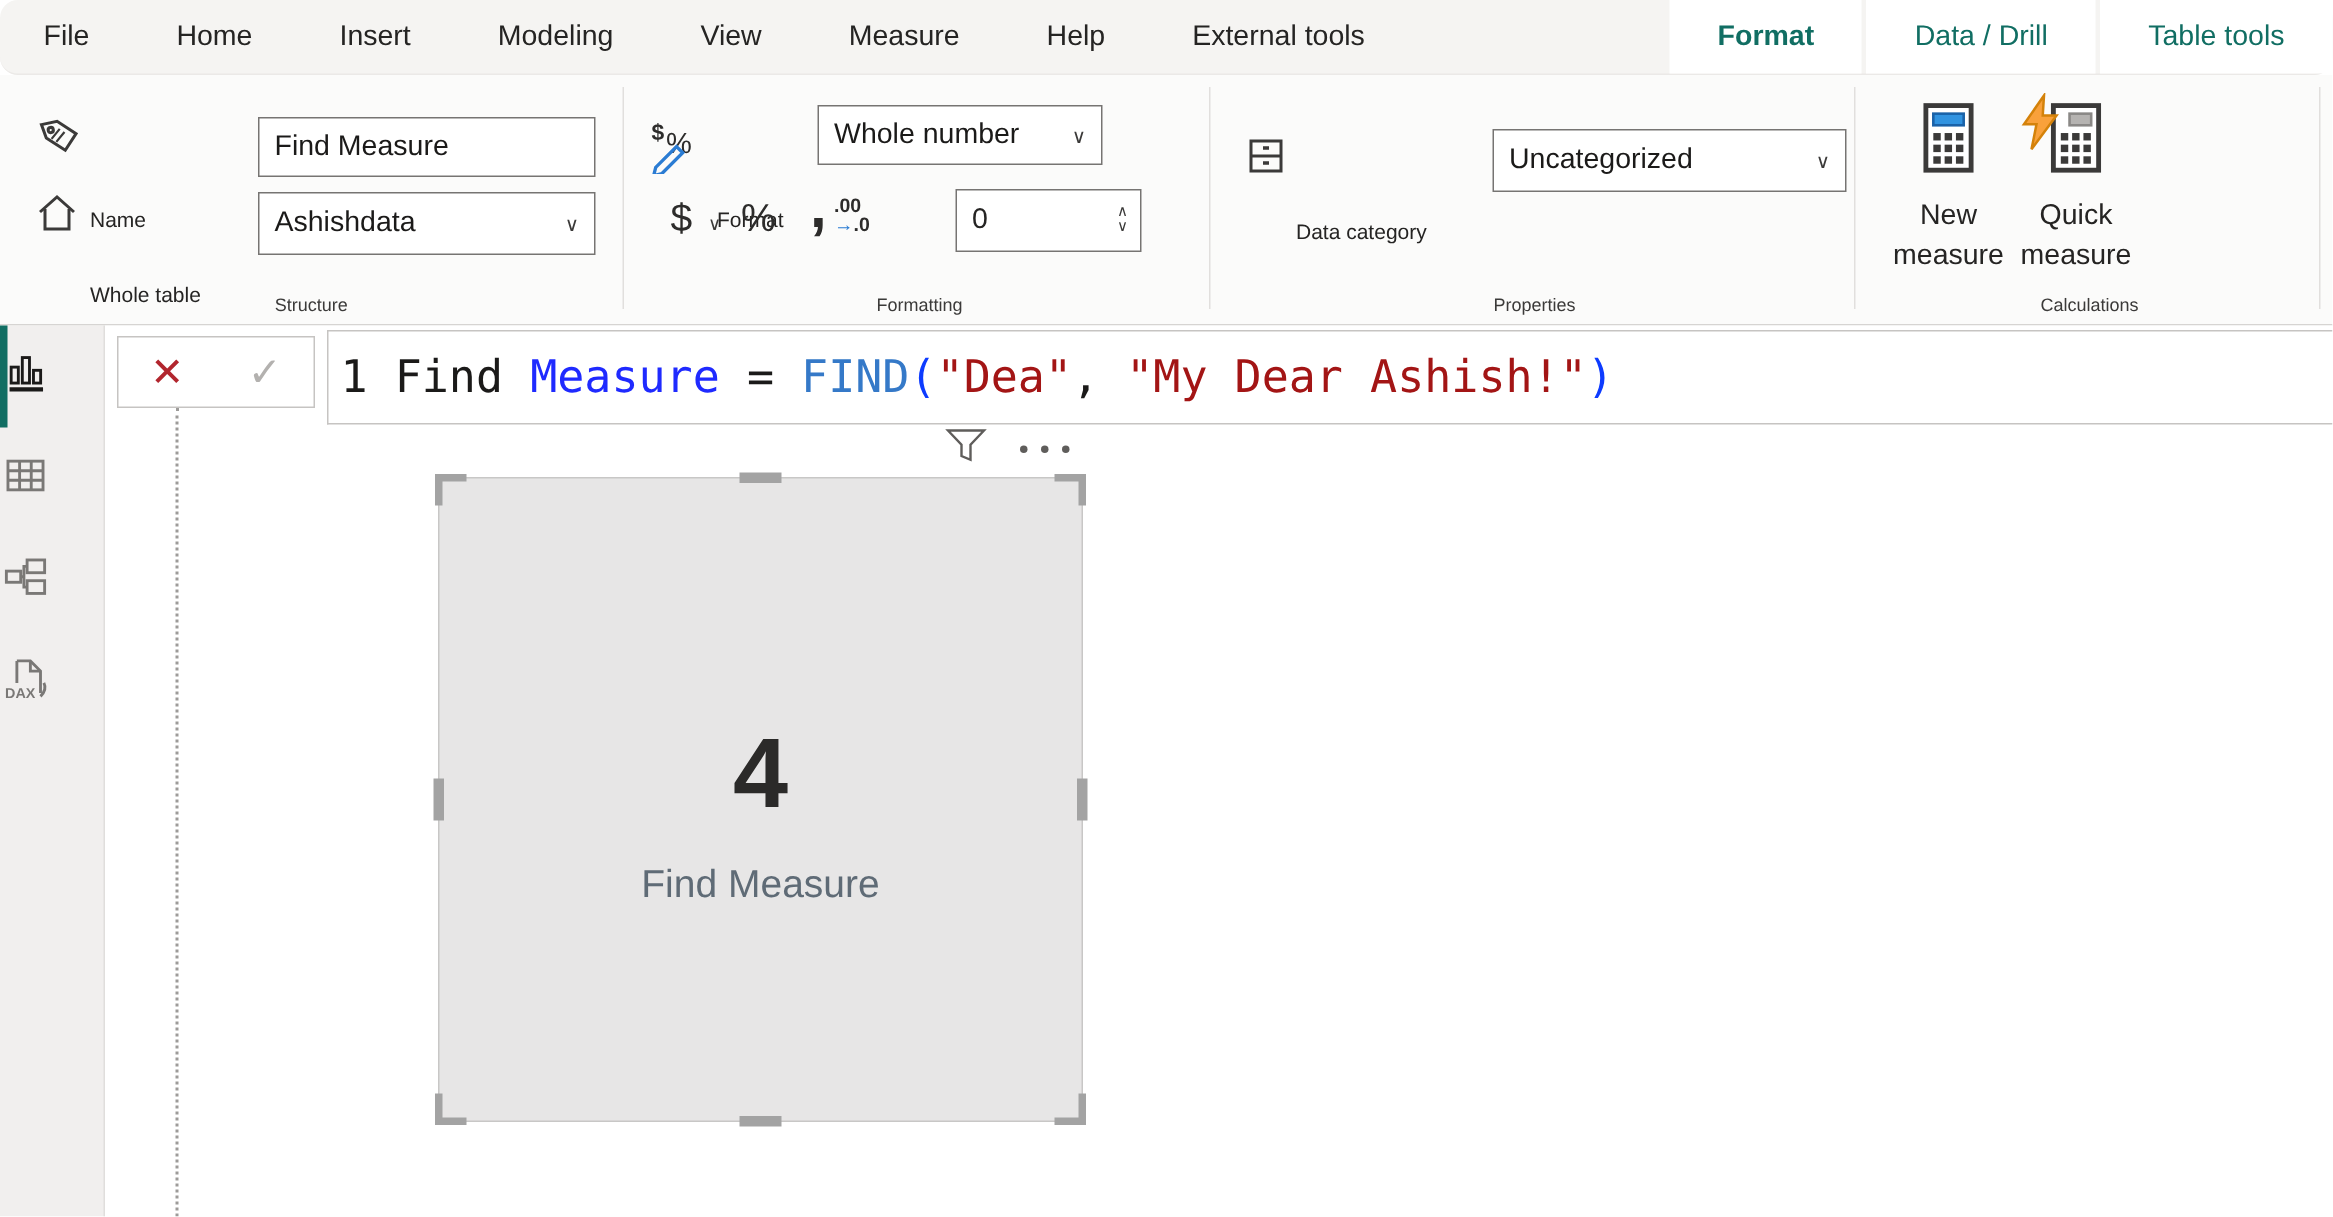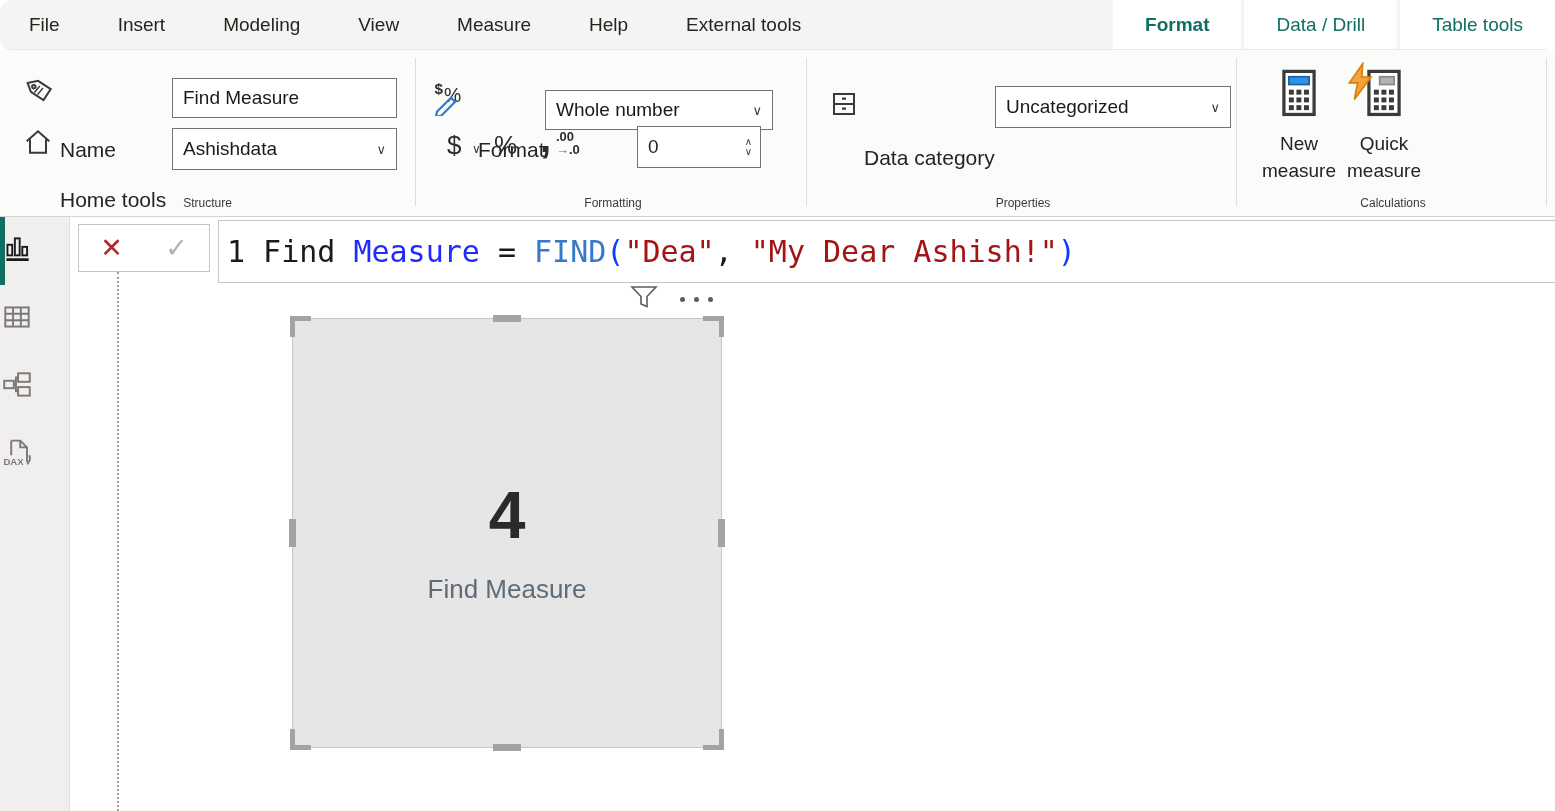--- a/index.html
+++ b/index.html
@@ -13,21 +13,21 @@
   .tab { font-size:19px; line-height:50px; padding:0 29px; color:#252423; white-space:nowrap; cursor:default; }
   .ctx-group { margin-left:auto; display:flex; }
   .tab.ctx { background:#fff; color:#116e63; padding:0 32px; margin-left:3px; }
   .tab.ctx.active { font-weight:700; }
 
   
   .ribbon { position:absolute; left:0; top:50px; width:1555px; height:167px;
             background:#fbfbfa; border-bottom:1px solid #d6d4d2; }
   .rb-sep { position:absolute; top:8px; height:148px; width:1px; background:#e1dfdd; }
   .group-label { position:absolute; bottom:6px; font-size:12px; color:#3b3a39; text-align:center; }
-  .rb-label { position:absolute; font-size:21px; color:#252423; white-space:nowrap; }
+  .rb-label { position:absolute; font-size:14px; color:#252423; white-space:nowrap; }
   .rb-input, .rb-select { position:absolute; background:#fff; border:1px solid #767472;
             font-size:19px; color:#1b1a19; padding:0 10px; display:flex; align-items:center; }
   .chev { margin-left:auto; font-size:13px; color:#3b3a39; }
   .icon { position:absolute; }
   .fmt-glyph { position:absolute; font-size:26px; color:#2d2c2b; }
   .dec-icon { position:absolute; font-size:13px; line-height:13px; color:#2d2c2b; font-weight:700; }
   .dec-icon .arr { color:#2b7cd3; }
   .spinner { position:absolute; background:#fff; border:1px solid #767472; display:flex; align-items:center; font-size:19px; padding-left:10px; }
   .spin-btns { margin-left:auto; display:flex; flex-direction:column; align-items:center; padding-right:8px; font-size:10px; color:#3b3a39; line-height:10px; }
   .big-btn { position:absolute; width:92px; top:14px; height:140px; text-align:center; cursor:default; }
@@ -84,20 +84,21 @@
   .h-left { top:50%; left:-4px; margin-top:-14px; width:7px; height:28px; }
   .h-right { top:50%; right:-4px; margin-top:-14px; width:7px; height:28px; }
 </style>
 </head>
 <body>
 
 <div id="app">
 
   <div class="tabbar">
     <div class="tab">File</div>
+    <div class="tab">Home</div>
     <div class="tab">Insert</div>
     <div class="tab">Modeling</div>
     <div class="tab">View</div>
     <div class="tab">Measure</div>
     <div class="tab">Help</div>
     <div class="tab">External tools</div>
     <div class="ctx-group">
       <div class="tab ctx active">Format</div>
       <div class="tab ctx">Data / Drill</div>
       <div class="tab ctx">Table tools</div>
@@ -119,37 +120,37 @@
     <div class="rb-input" style="left:172px; top:28px; width:225px; height:40px;">
       <span>Find Measure</span>
     </div>
 
     <span class="icon" style="left:22px; top:76px;">
       <svg width="32" height="32" viewBox="0 0 24 24" fill="none" stroke="#3b3a39" stroke-width="1.5">
         <path d="M3.5 11.5 L12 4 L20.5 11.5"></path>
         <path d="M6 10 V20 H18 V10"></path>
       </svg>
     </span>
-    <span class="rb-label" style="left:60px; top:138px;">Home tools</span>
+    <span class="rb-label" style="left:60px; top:138px;">Whole table</span>
     <div class="rb-select" style="left:172px; top:78px; width:225px; height:42px;">
       <span>Ashishdata</span>
       <span class="chev">∨</span>
     </div>
     <div class="group-label" style="left:0; width:415px;">Structure</div>
     <div class="rb-sep" style="left:415px;"></div>
 
     <span class="icon" style="left:433px; top:28px;">
       <svg width="36" height="38" viewBox="0 0 26 27">
         <text x="1" y="11" font-size="11" font-weight="700" fill="#2d2c2b" font-family="Liberation Sans, sans-serif">$</text>
         <text x="8" y="17" font-size="14" fill="#2d2c2b" font-family="Liberation Sans, sans-serif">%</text>
         <path d="M3 24 L13 14 L16 17 L6 27 L2 28 Z" fill="none" stroke="#2b7cd3" stroke-width="1.6"></path>
       </svg>
     </span>
     <span class="rb-label" style="left:478px; top:88px;">Format</span>
-    <div class="rb-select" style="left:545px; top:40px; width:228px; height:40px;">
+    <div class="rb-select" style="left:545px; top:20px; width:190px; height:40px;">
       <span>Whole number</span>
       <span class="chev">∨</span>
     </div>
 
     <span class="fmt-glyph" style="left:447px; top:80px;">$</span>
     <span class="fmt-glyph" style="left:472px; top:92px; font-size:12px; color:#3b3a39;">∨</span>
     <span class="fmt-glyph" style="left:494px; top:80px;">%</span>
     <span class="fmt-glyph" style="left:540px; top:66px; font-size:40px; font-weight:700;">,</span>
     <span class="dec-icon" style="left:556px; top:80px;">.00<br><span class="arr">→</span>.0</span>
     <div class="spinner" style="left:637px; top:76px; width:124px; height:42px;">

